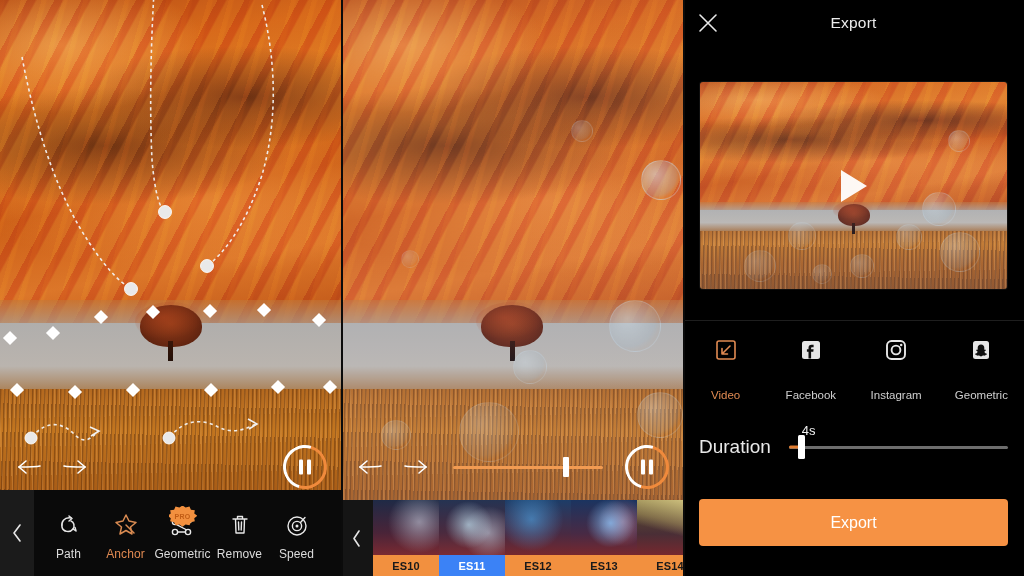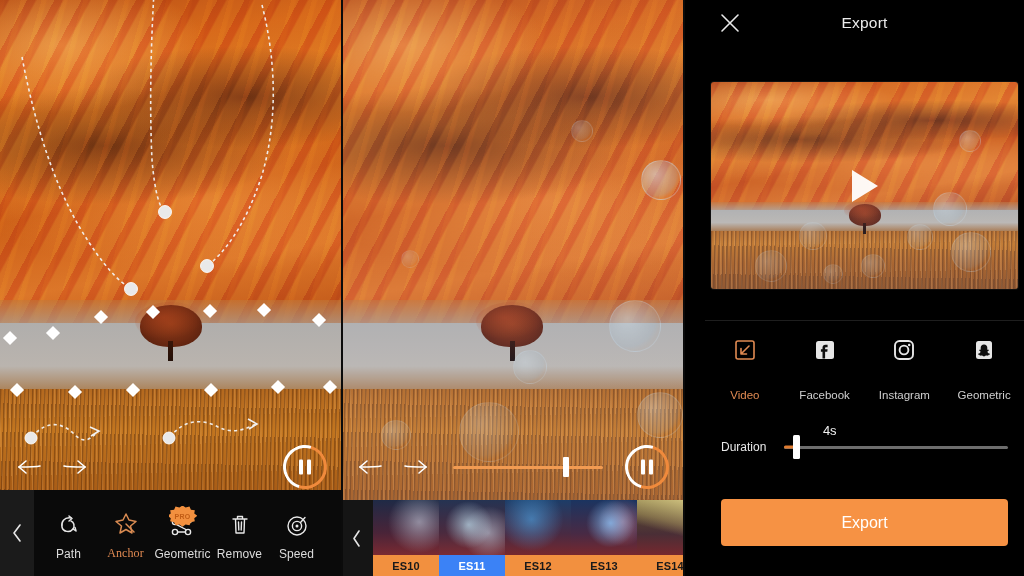--- a/index.html
+++ b/index.html
@@ -4,21 +4,21 @@
 <style>
   * { margin:0; padding:0; box-sizing:border-box; }
   html,body { width:1024px; height:576px; background:#000; overflow:hidden;
     font-family:"Liberation Sans", sans-serif; }
   .app { position:relative; width:1024px; height:576px; display:flex; background:#000; }
 
   
   .panel { position:relative; height:576px; overflow:hidden; background:#000; }
   .p1 { width:341px; }
   .p2 { width:342px; }
-  .p3 { width:341px; background:#000;padding-left:22px; }
+  .p3 { width:341px; background:#000; }
   .divider { position:absolute; top:0; width:2px; height:576px; background:#0b0b0b; z-index:60; }
 
   
   .scene { position:absolute; left:0; top:0; width:100%; height:100%; }
   .sky {
     position:absolute; left:0; top:0; width:100%; height:56.2%;
     background:
       radial-gradient(ellipse 60% 30% at 18% 14%, rgba(255,190,110,.55), transparent 70%),
       radial-gradient(ellipse 70% 22% at 72% 30%, rgba(90,40,18,.75), transparent 72%),
       radial-gradient(ellipse 80% 26% at 30% 45%, rgba(60,26,12,.6), transparent 70%),
@@ -97,21 +97,21 @@
   .toolstrip { position:absolute; left:0; bottom:0; width:100%; height:86px; background:#0a0a0a; z-index:40;
                display:flex; align-items:stretch; }
   .backbtn { width:34px; background:#1b1b1b; display:flex; align-items:center; justify-content:center; cursor:pointer; flex:0 0 34px; }
   .backbtn svg { width:13px; height:20px; }
   .tools { flex:1; display:flex; align-items:center; overflow:hidden; padding-left:6px; }
   .tool { width:57px; flex:0 0 57px; display:flex; flex-direction:column; align-items:center; justify-content:center;
           gap:7px; cursor:pointer; position:relative; padding-top:4px; }
   .tool .ic { width:30px; height:30px; position:relative; display:flex; align-items:center; justify-content:center; }
   .tool .ic svg { width:28px; height:28px; }
   .tool .lb { font-size:12px; color:#dcdcdc; letter-spacing:.1px; white-space:nowrap; }
-  .tool.sel .lb { color:#e08a52;font-family:Liberation Serif, serif; }
+  .tool.sel .lb { color:#e08a52; }
   .probadge { position:absolute; right:1px; top:-4px; width:28px; height:22px; display:flex; align-items:center; justify-content:center; }
   .probadge .star { position:absolute; inset:0; background:#f2903f;
     clip-path:polygon(50% 0%,61% 9%,75% 5%,80% 19%,94% 22%,92% 36%,103% 47%,92% 58%,94% 72%,80% 76%,75% 90%,61% 86%,50% 97%,39% 86%,25% 90%,20% 76%,6% 72%,8% 58%,-3% 47%,8% 36%,6% 22%,20% 19%,25% 5%,39% 9%); }
   .probadge span { position:relative; font-size:7px; font-weight:bold; color:#c25d16; letter-spacing:.2px; }
 
   
   .filmstrip { position:absolute; left:0; bottom:0; width:100%; height:76px; background:#0a0a0a; z-index:40; display:flex; }
   .fsback { width:32px; flex:0 0 32px; background:#151515; display:flex; align-items:center; justify-content:center; cursor:pointer; }
   .fsback svg { width:12px; height:19px; }
   .fsitems { flex:1; display:flex; overflow:hidden; }
@@ -141,21 +141,21 @@
              width:0; height:0; border-left:26px solid rgba(255,255,255,.95);
              border-top:16px solid transparent; border-bottom:16px solid transparent; cursor:pointer; z-index:5; }
   .exsep { height:1px; background:#1e1e1e; margin:31px 0 0; }
   .shares { display:flex; padding:14px 0 12px; }
   .share { flex:1; display:flex; flex-direction:column; align-items:center; gap:24px; cursor:pointer; }
   .share .ic { width:30px; height:30px; display:flex; align-items:center; justify-content:center; }
   .share .ic svg { width:28px; height:28px; }
   .share .lb { font-size:11.5px; color:#cfcfcf; }
   .share.sel .lb { color:#e08a52; }
   .durrow { display:flex; align-items:center; padding:0 16px; margin-top:14px; position:relative; height:40px; }
-  .durlabel { color:#e8e8e8; font-size:12px; flex:0 0 auto; margin-right:18px; }
+  .durlabel { color:#e8e8e8; font-size:19px; flex:0 0 auto; margin-right:18px; }
   .durslider { flex:1; position:relative; height:28px; display:flex; align-items:center; }
   .durtrack { width:100%; height:3px; background:#6d6d6d; border-radius:2px; }
   .durfill { position:absolute; left:0; top:50%; transform:translateY(-50%); width:5%; height:3px; background:#e07b2f; border-radius:2px; }
   .durthumb { position:absolute; left:4%; top:2px; width:7px; height:24px; background:#ffffff; border-radius:1.5px; }
   .durvalue { position:absolute; left:calc(16px + 78px + 18px + 4%); top:-4px; transform:translateX(-50%);
               color:#f1f1f1; font-size:13px; }
   .exbtn { margin:32px 16px 0; height:47px; border-radius:4px; background:#f69244;
            display:flex; align-items:center; justify-content:center; color:#ffffff; font-size:16px; cursor:pointer; }
 </style>
 </head>

